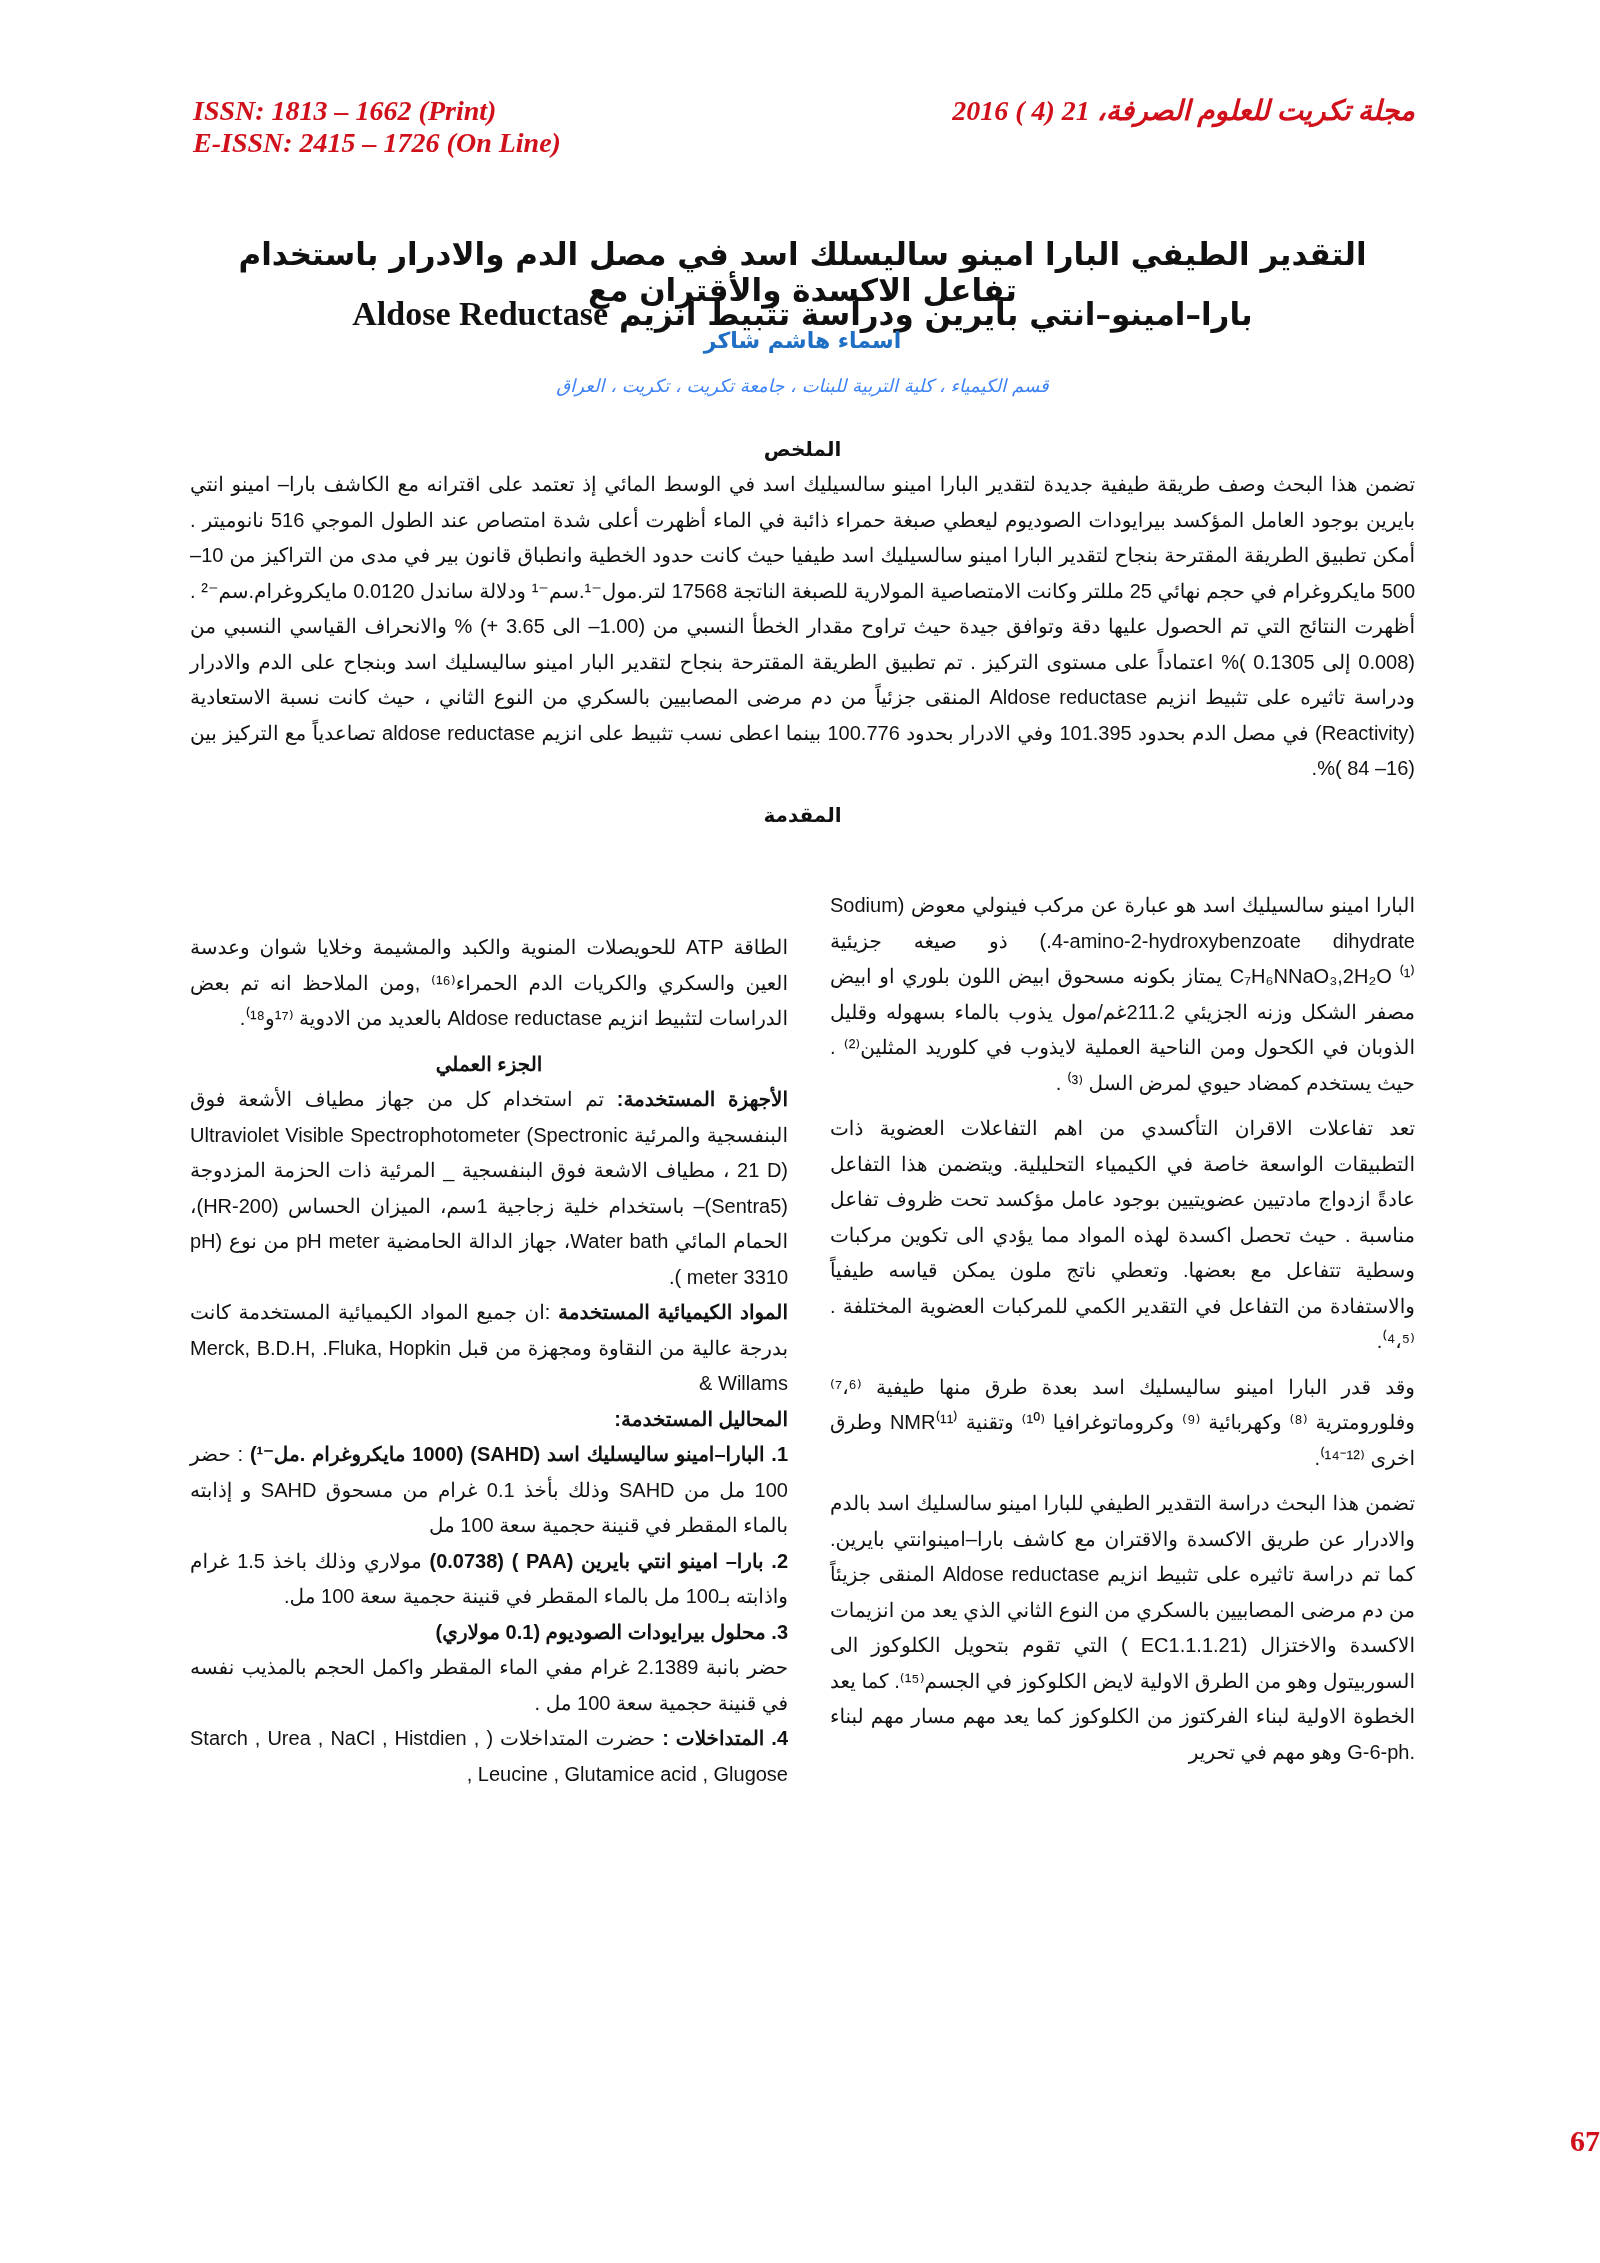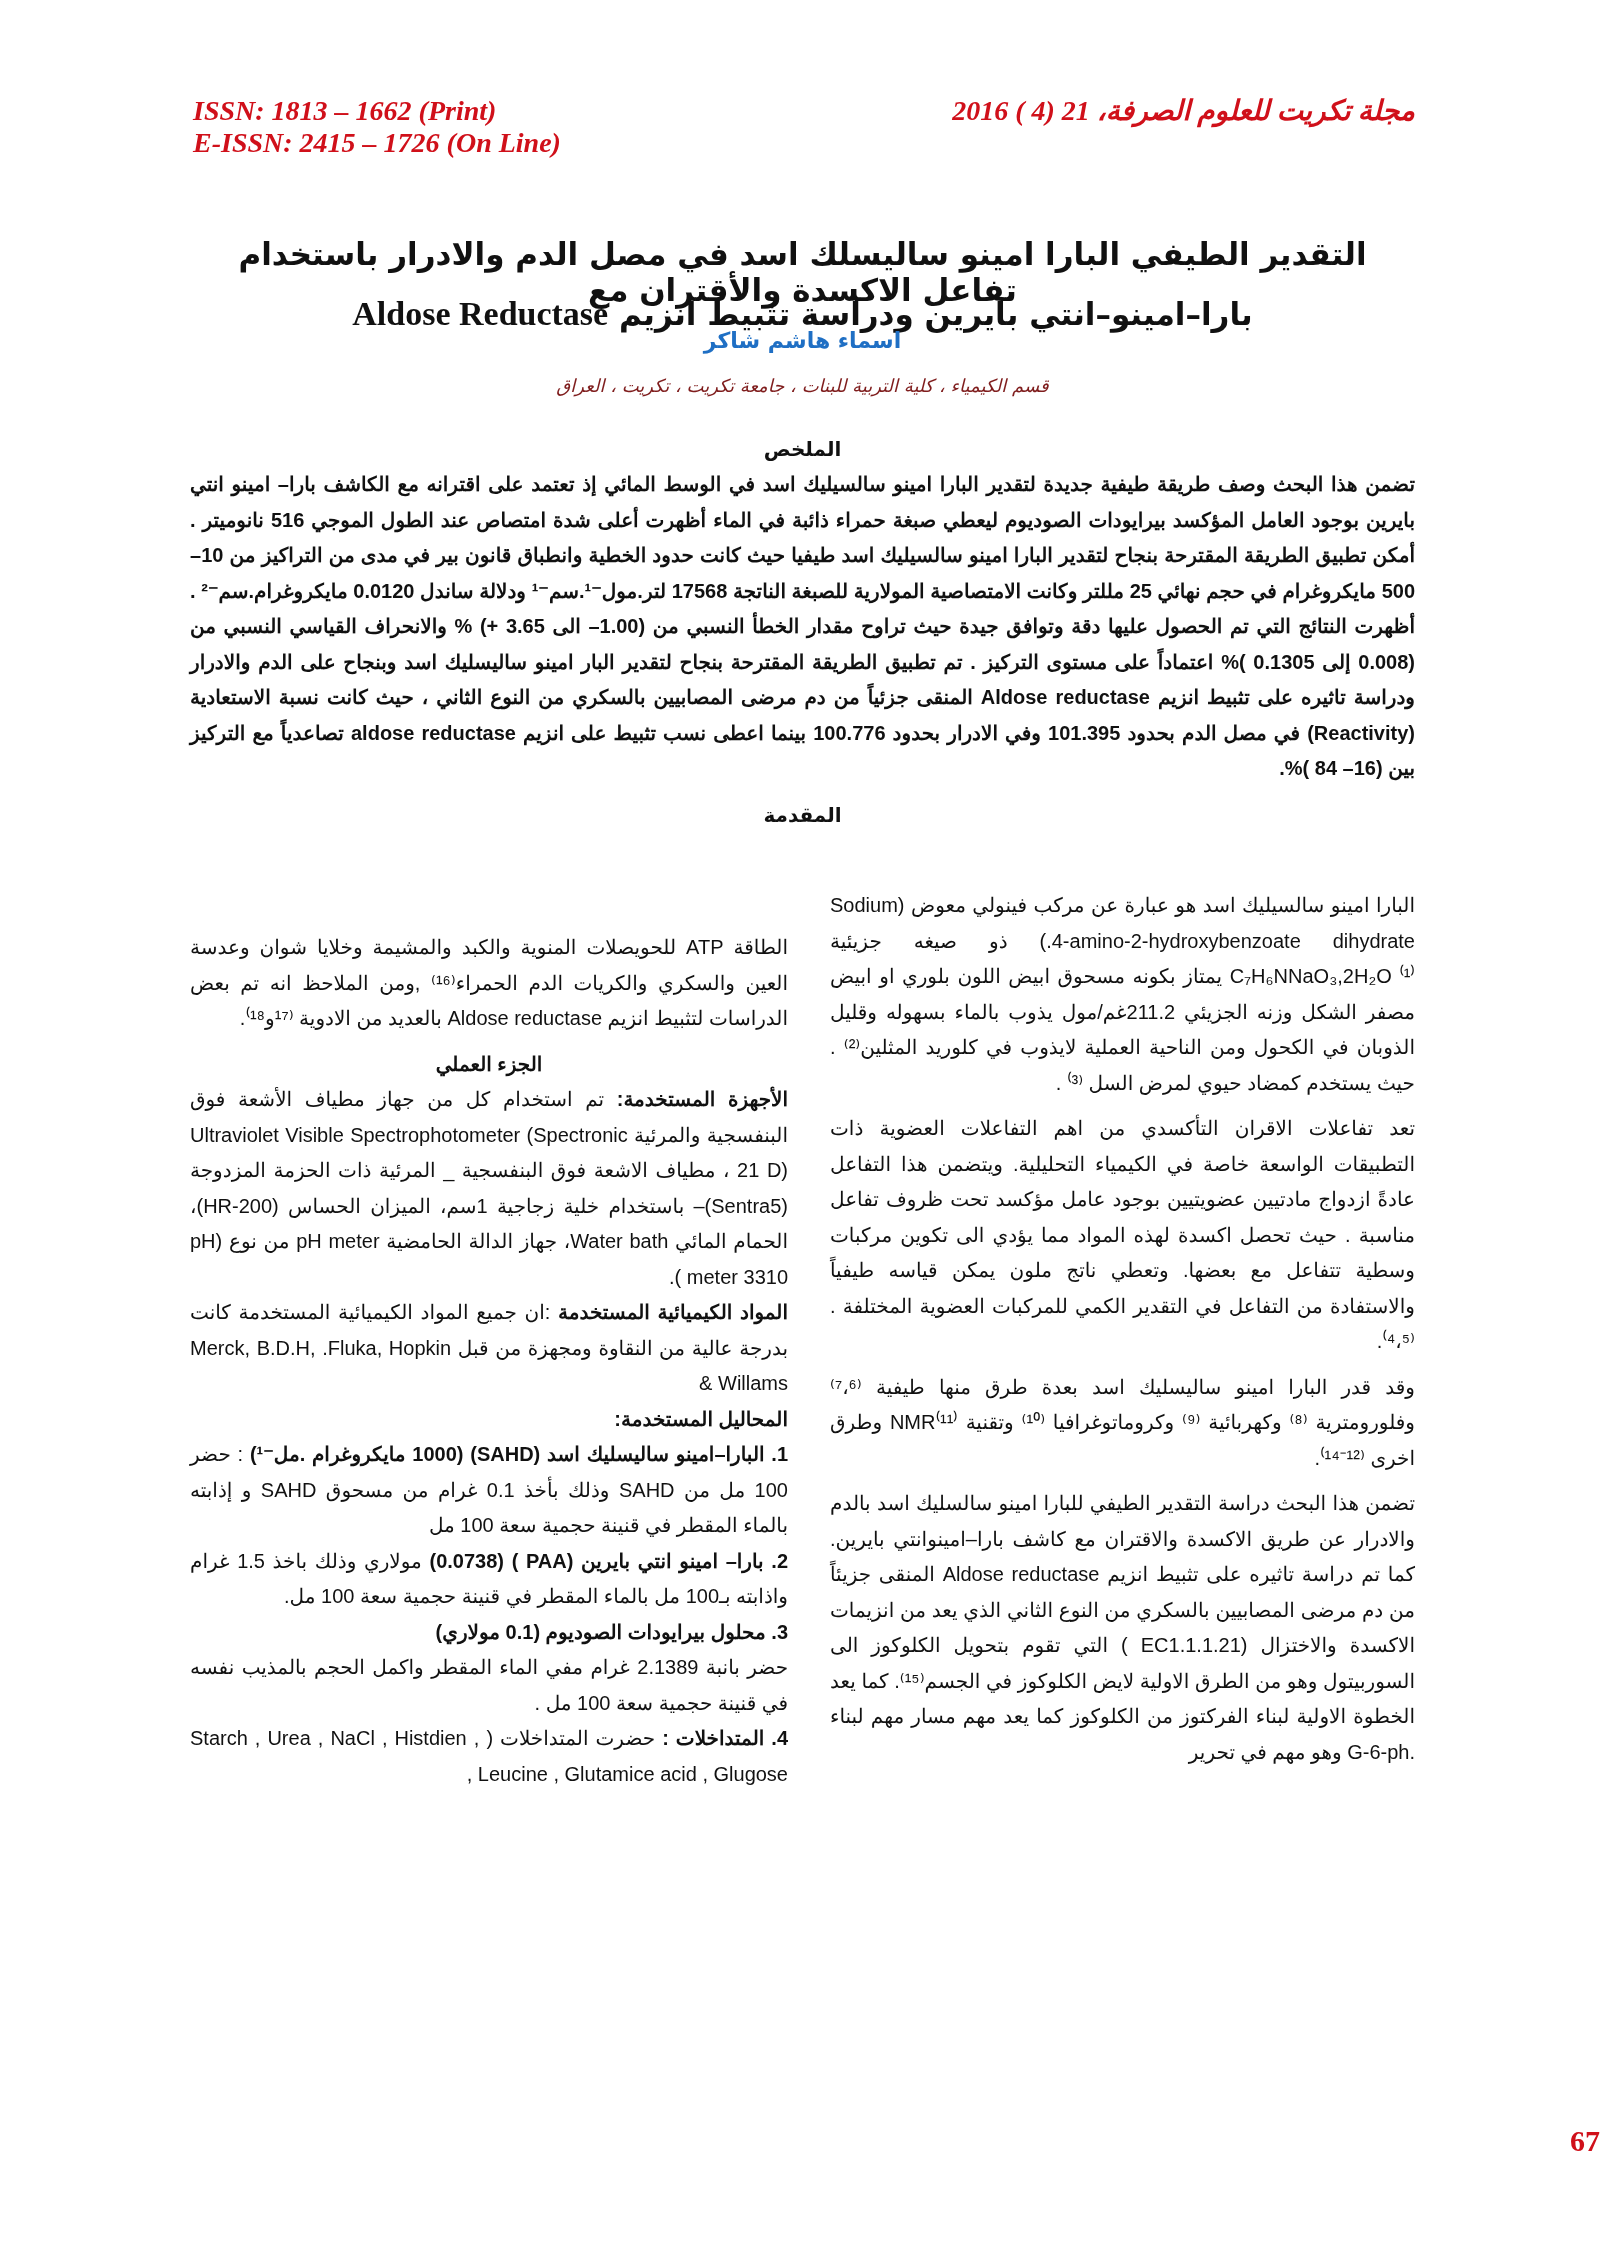--- a/index.html
+++ b/index.html
@@ -5,24 +5,24 @@
     html, body { margin: 0; padding: 0; background: #ffffff; }
     body { width: 1600px; height: 2263px; position: relative; overflow: hidden; font-family: "DejaVu Sans", sans-serif; color: #111; }
     .hdr { position: absolute; font-family: "Liberation Serif", serif; font-style: italic; font-weight: bold; color: #d0101a; font-size: 28px; line-height: 32px; }
     .hdr-left { left: 193px; top: 95px; direction: ltr; }
     .hdr-right { right: 185px; top: 95px; direction: rtl; text-align: right; }
     .title { position: absolute; left: 190px; width: 1225px; text-align: center; direction: rtl; font-family: "DejaVu Sans", sans-serif; font-weight: bold; font-size: 31px; color: #111; margin-top: 33px; }
     .title-l1 { top: 203px; }
     .title-l2 { top: 262px; }
     .title-l2 .en { font-family: "Liberation Serif", serif; font-size: 34px; }
     .author { position: absolute; top: 328px; left: 190px; width: 1225px; text-align: center; direction: rtl; color: #1f6fc4; font-weight: bold; font-size: 22px; }
-    .affil { position: absolute; top: 375px; left: 190px; width: 1225px; text-align: center; direction: rtl; color: #7f1d1d; font-style: italic; font-size: 18px; }
+    .affil { position: absolute; top: 375px; left: 190px; width: 1225px; text-align: center; direction: rtl; color: #3b82f6; font-style: italic; font-size: 18px; }
     .sec-h { font-weight: bold; font-size: 20px; margin: 0; direction: rtl; text-align: center; }
     .abstract { position: absolute; top: 437px; left: 190px; width: 1225px; direction: rtl; }
-    .abstract p { margin: 6px 0 16px 0; font-family: "Liberation Sans", sans-serif; font-size: 20px; line-height: 35.5px; text-align: justify; text-align-last: right; font-weight: bold; }
+    .abstract p { margin: 6px 0 16px 0; font-family: "Liberation Sans", sans-serif; font-size: 20px; line-height: 35.5px; text-align: justify; text-align-last: right; }
     .col { position: absolute; direction: rtl; font-family: "Liberation Sans", sans-serif; font-size: 20px; line-height: 35.5px; }
     .col p { margin: 0; text-align: justify; text-align-last: right; }
     .col-right { top: 888px; left: 830px; width: 585px; }
     .col-left { top: 930px; left: 190px; width: 598px; }
     .en { font-family: "Liberation Serif", serif; font-size: 22px; }
     .gap { height: 10px; }
     b.lbl { font-weight: bold; }
     .pagenum { position: absolute; top: 2124px; left: 0; width: 1600px; text-align: right; font-family: "Liberation Serif", serif; font-weight: bold; font-size: 30px; color: #d0101a; }
     .item { font-weight: bold; }
   </style>

